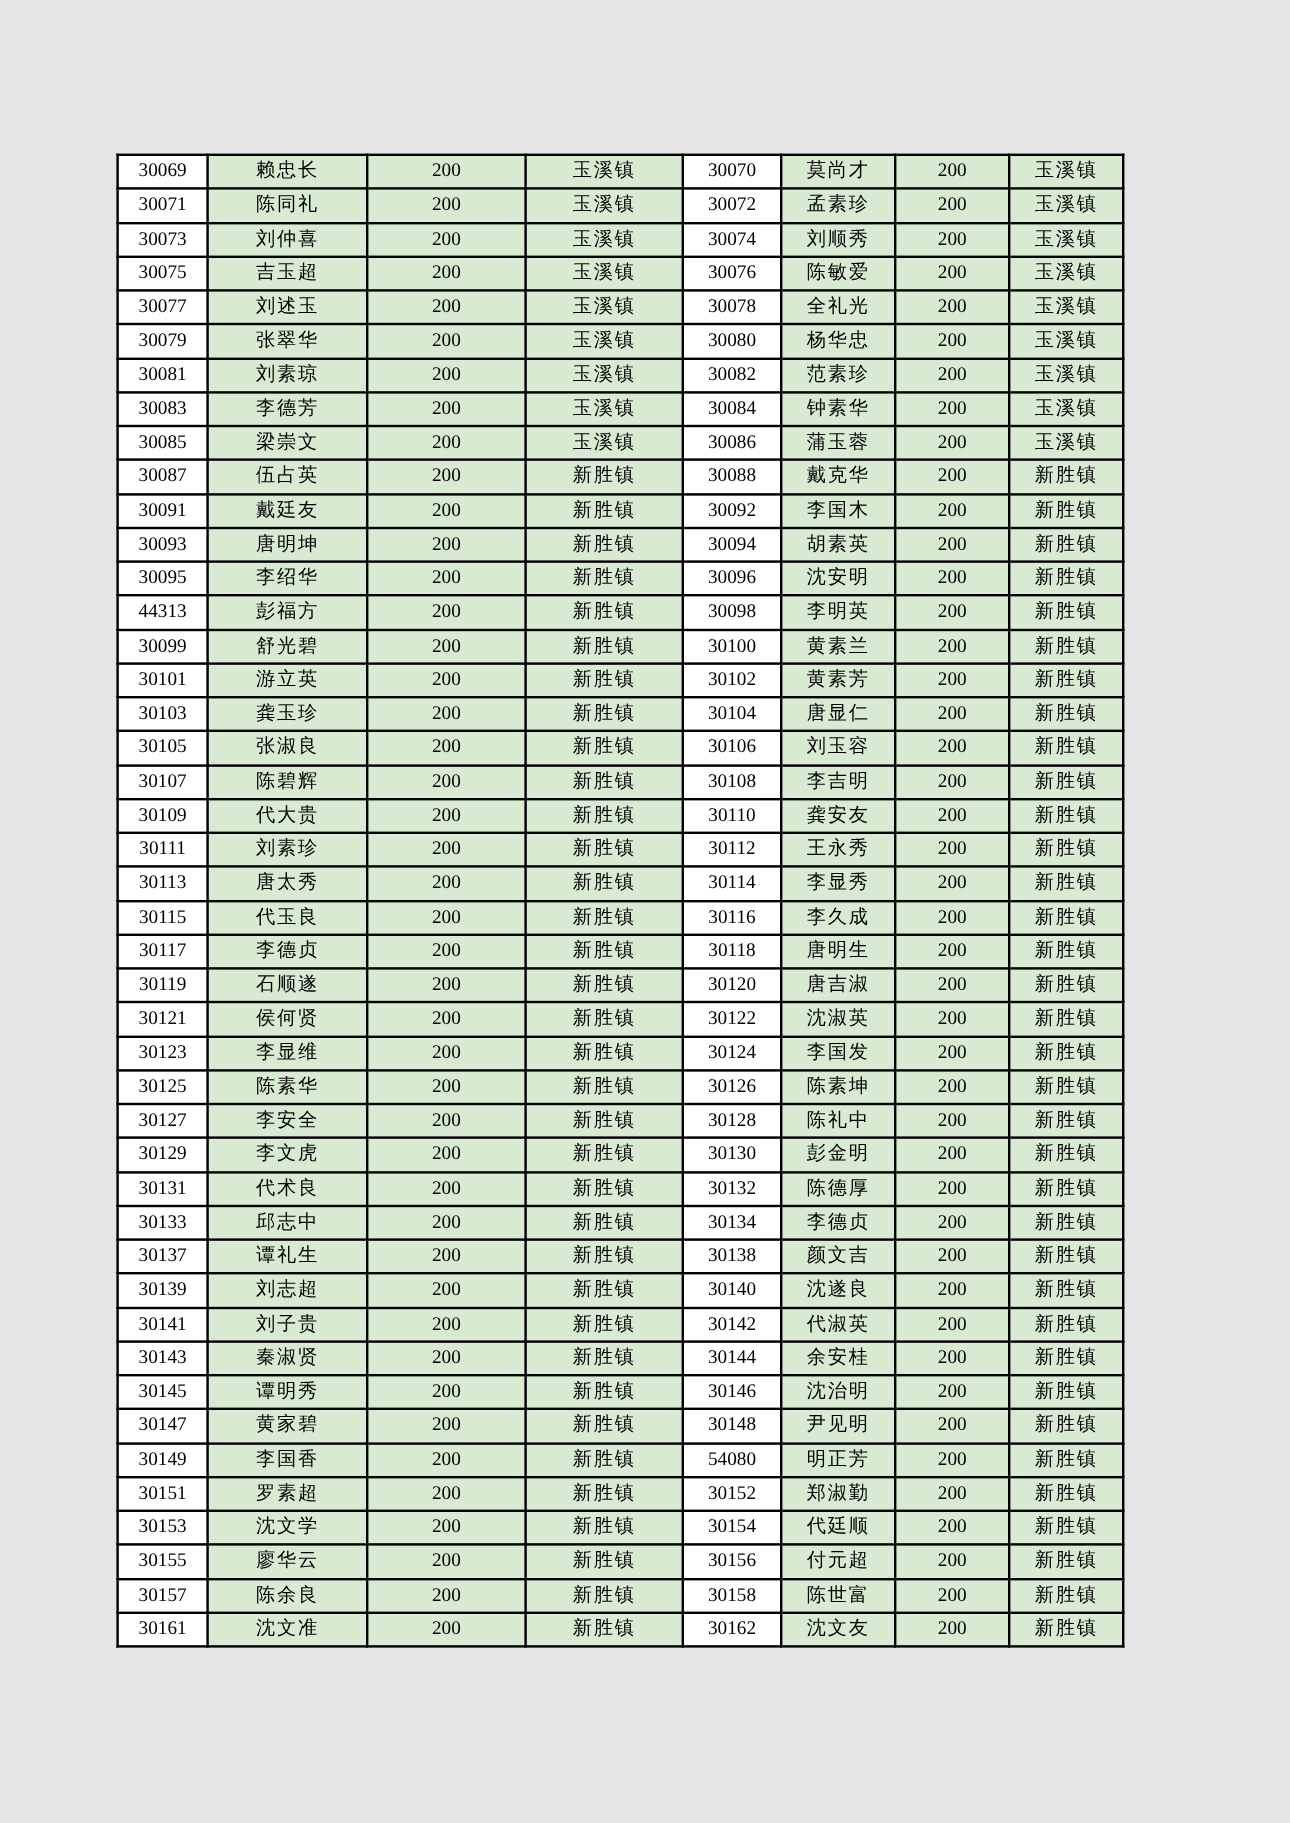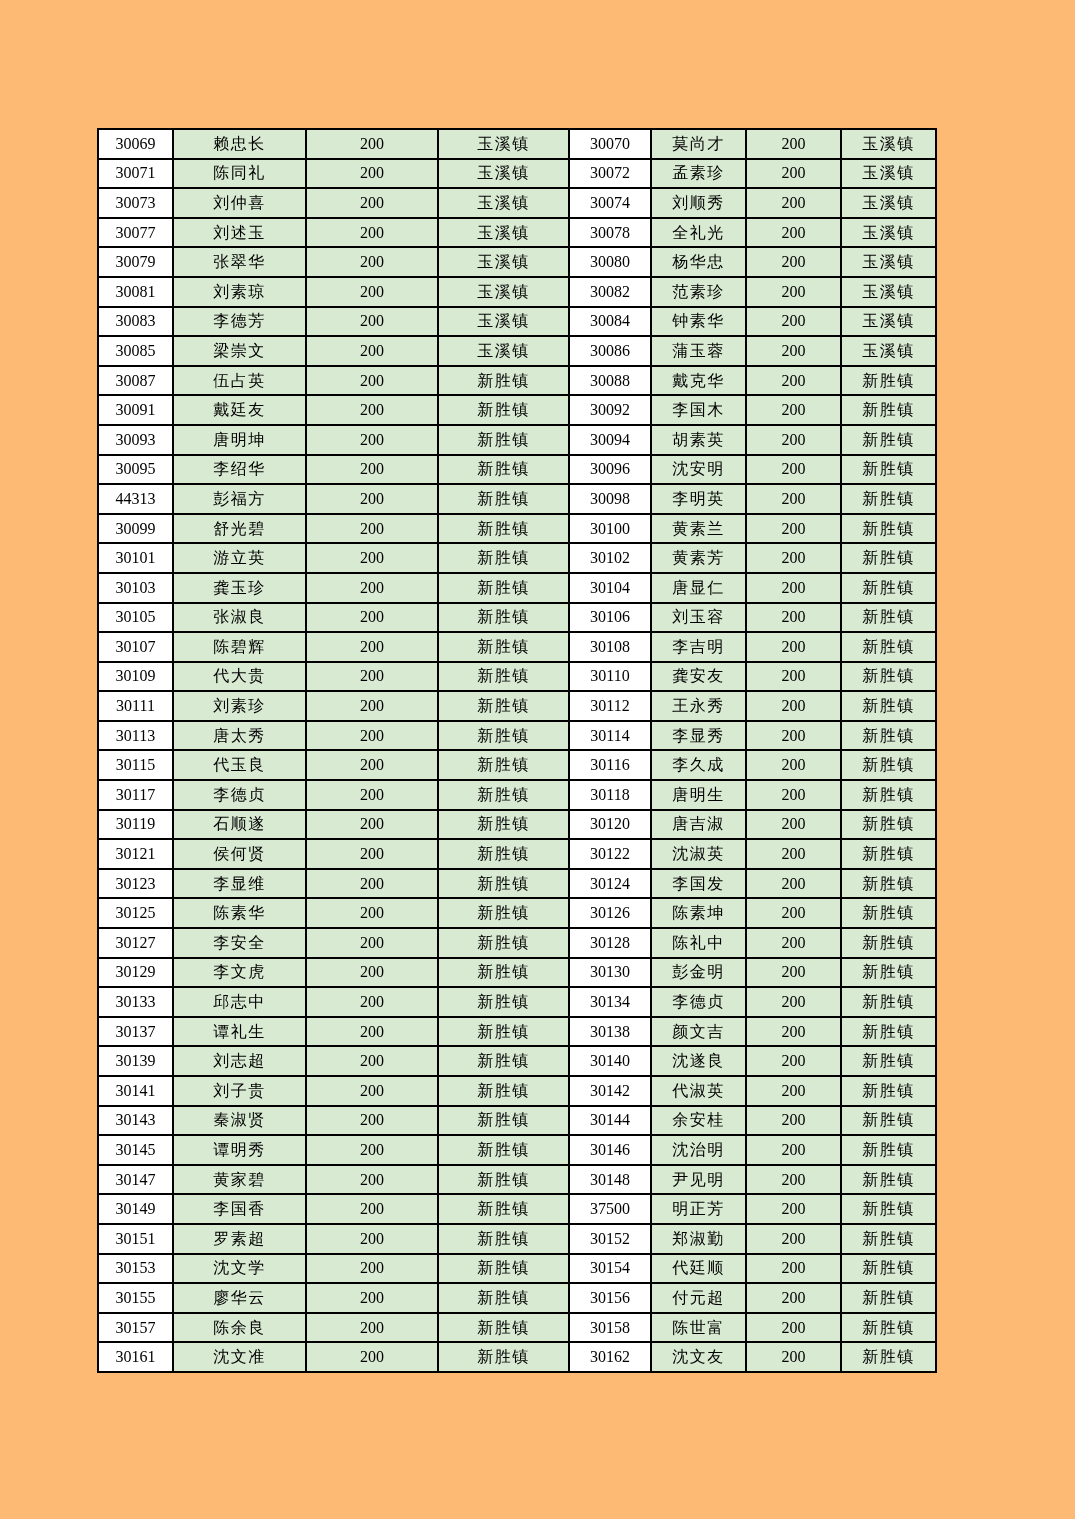--- a/index.html
+++ b/index.html
@@ -11,21 +11,21 @@
     width: 1075px;
     height: 1519px;
     position: relative;
     font-family: "Liberation Serif", "DejaVu Serif", serif;
   }
   .page {
     position: absolute;
     left: 0; top: 0;
     width: 1075px;
     height: 1519px;
-    background: #fdba74;
+    background: #e5e5e5;
   }
   table.roster {
     position: absolute;
     left: 97px;
     top: 128px;
     width: 838px;
     height: 1245px;
     border-collapse: collapse;
     table-layout: fixed;
   }
@@ -92,20 +92,30 @@
           <td class="c-id">30073</td>
           <td class="c-green c-cjk">刘仲喜</td>
           <td class="c-green">200</td>
           <td class="c-green c-cjk">玉溪镇</td>
           <td class="c-id">30074</td>
           <td class="c-green c-cjk">刘顺秀</td>
           <td class="c-green">200</td>
           <td class="c-green c-cjk">玉溪镇</td>
         </tr>
         <tr>
+          <td class="c-id">30075</td>
+          <td class="c-green c-cjk">吉玉超</td>
+          <td class="c-green">200</td>
+          <td class="c-green c-cjk">玉溪镇</td>
+          <td class="c-id">30076</td>
+          <td class="c-green c-cjk">陈敏爱</td>
+          <td class="c-green">200</td>
+          <td class="c-green c-cjk">玉溪镇</td>
+        </tr>
+        <tr>
           <td class="c-id">30077</td>
           <td class="c-green c-cjk">刘述玉</td>
           <td class="c-green">200</td>
           <td class="c-green c-cjk">玉溪镇</td>
           <td class="c-id">30078</td>
           <td class="c-green c-cjk">全礼光</td>
           <td class="c-green">200</td>
           <td class="c-green c-cjk">玉溪镇</td>
         </tr>
         <tr>
@@ -352,20 +362,30 @@
           <td class="c-id">30129</td>
           <td class="c-green c-cjk">李文虎</td>
           <td class="c-green">200</td>
           <td class="c-green c-cjk">新胜镇</td>
           <td class="c-id">30130</td>
           <td class="c-green c-cjk">彭金明</td>
           <td class="c-green">200</td>
           <td class="c-green c-cjk">新胜镇</td>
         </tr>
         <tr>
+          <td class="c-id">30131</td>
+          <td class="c-green c-cjk">代术良</td>
+          <td class="c-green">200</td>
+          <td class="c-green c-cjk">新胜镇</td>
+          <td class="c-id">30132</td>
+          <td class="c-green c-cjk">陈德厚</td>
+          <td class="c-green">200</td>
+          <td class="c-green c-cjk">新胜镇</td>
+        </tr>
+        <tr>
           <td class="c-id">30133</td>
           <td class="c-green c-cjk">邱志中</td>
           <td class="c-green">200</td>
           <td class="c-green c-cjk">新胜镇</td>
           <td class="c-id">30134</td>
           <td class="c-green c-cjk">李德贞</td>
           <td class="c-green">200</td>
           <td class="c-green c-cjk">新胜镇</td>
         </tr>
         <tr>
@@ -426,21 +446,21 @@
           <td class="c-id">30148</td>
           <td class="c-green c-cjk">尹见明</td>
           <td class="c-green">200</td>
           <td class="c-green c-cjk">新胜镇</td>
         </tr>
         <tr>
           <td class="c-id">30149</td>
           <td class="c-green c-cjk">李国香</td>
           <td class="c-green">200</td>
           <td class="c-green c-cjk">新胜镇</td>
-          <td class="c-id">37500</td>
+          <td class="c-id">54080</td>
           <td class="c-green c-cjk">明正芳</td>
           <td class="c-green">200</td>
           <td class="c-green c-cjk">新胜镇</td>
         </tr>
         <tr>
           <td class="c-id">30151</td>
           <td class="c-green c-cjk">罗素超</td>
           <td class="c-green">200</td>
           <td class="c-green c-cjk">新胜镇</td>
           <td class="c-id">30152</td>

